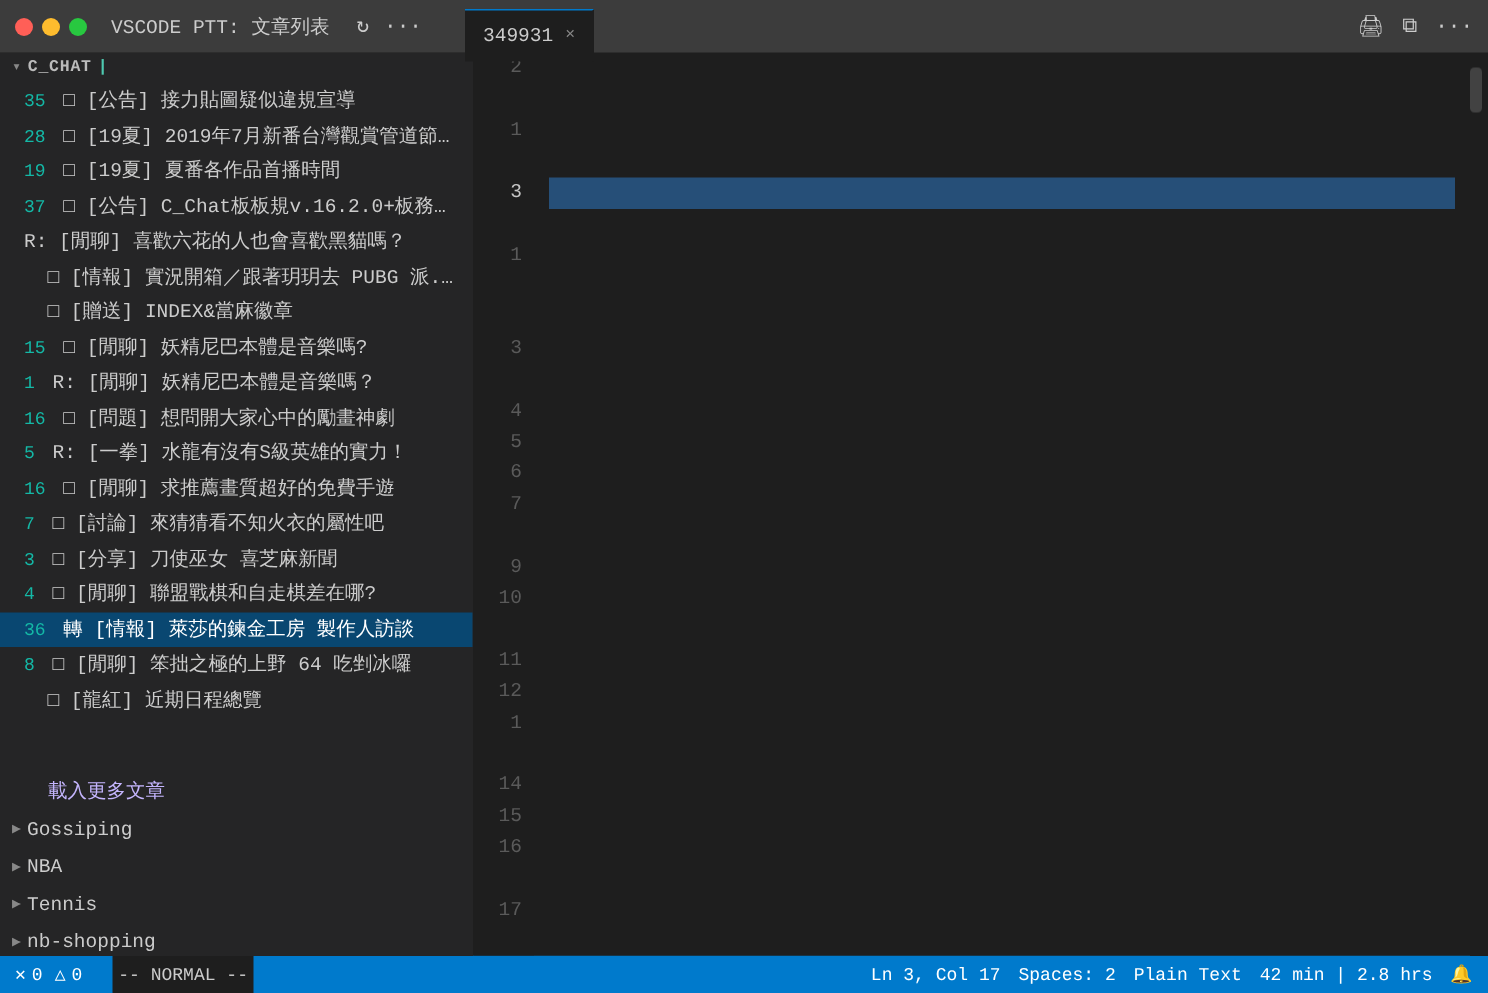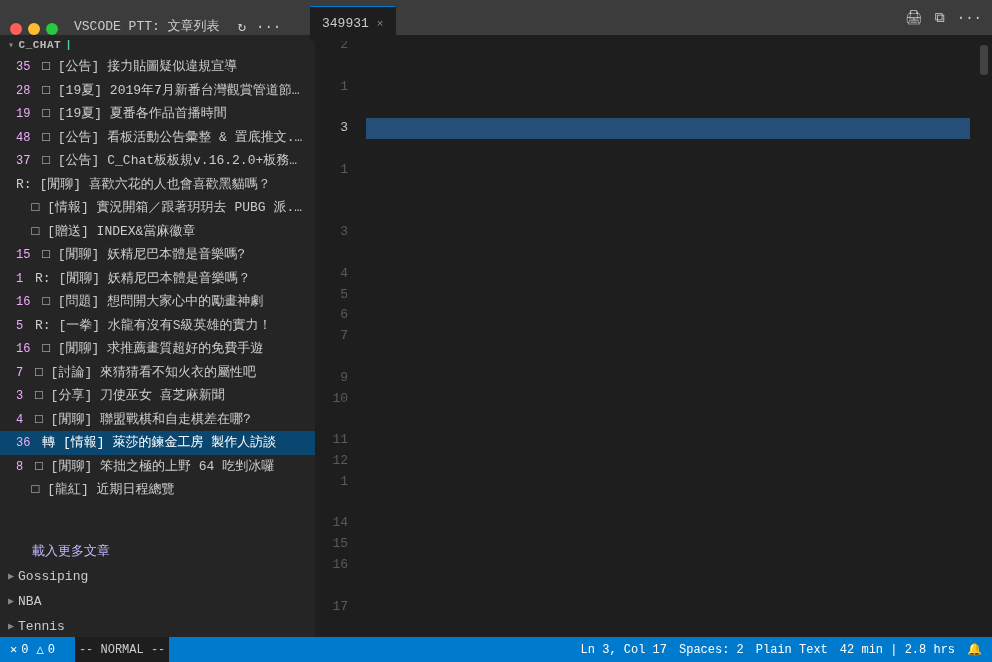--- a/index.html
+++ b/index.html
@@ -11,21 +11,21 @@
       height: 662px;
       overflow: hidden;
       font-size: 13px;
     }
 
     
     .titlebar {
       background: #3c3c3c;
       height: 35px;
       display: flex;
-      align-items: flex-end;
+      align-items: center;
       padding: 0 10px;
       gap: 8px;
       position: relative;
     }
     .traffic-lights {
       display: flex;
       gap: 6px;
       align-items: center;
     }
     .traffic-light {
@@ -141,21 +141,21 @@
       white-space: nowrap;
       overflow: hidden;
       text-overflow: ellipsis;
       line-height: 1.5;
     }
     .sidebar-item.active {
       background: #094771;
       color: #ffffff;
     }
     .sidebar-item .count {
-      color: #f0abfc;
+      color: #14b8a6;
       margin-right: 4px;
       font-size: 12px;
     }
     .load-more {
       padding: 4px 8px 4px 32px;
       font-size: 13px;
       color: #c4b5fd;
       cursor: pointer;
       margin-top: 36px;
     }
@@ -324,24 +324,20 @@
         </div>
         <div class="sidebar-item">
           <span class="count">28</span>
           <span>□ [19夏] 2019年7月新番台灣觀賞管道節...</span>
         </div>
         <div class="sidebar-item">
           <span class="count">19</span>
           <span>□ [19夏] 夏番各作品首播時間</span>
         </div>
         <div class="sidebar-item">
-          <span class="count">48</span>
-          <span>□ [公告] 看板活動公告彙整 &amp; 置底推文...</span>
-        </div>
-        <div class="sidebar-item">
           <span class="count">37</span>
           <span>□ [公告] C_Chat板板規v.16.2.0+板務建議</span>
         </div>
         <div class="sidebar-item">
           <span>R: [閒聊] 喜歡六花的人也會喜歡黑貓嗎？</span>
         </div>
         <div class="sidebar-item">
           <span>&nbsp;&nbsp;□ [情報] 實況開箱／跟著玥玥去 PUBG 派...</span>
         </div>
         <div class="sidebar-item">

